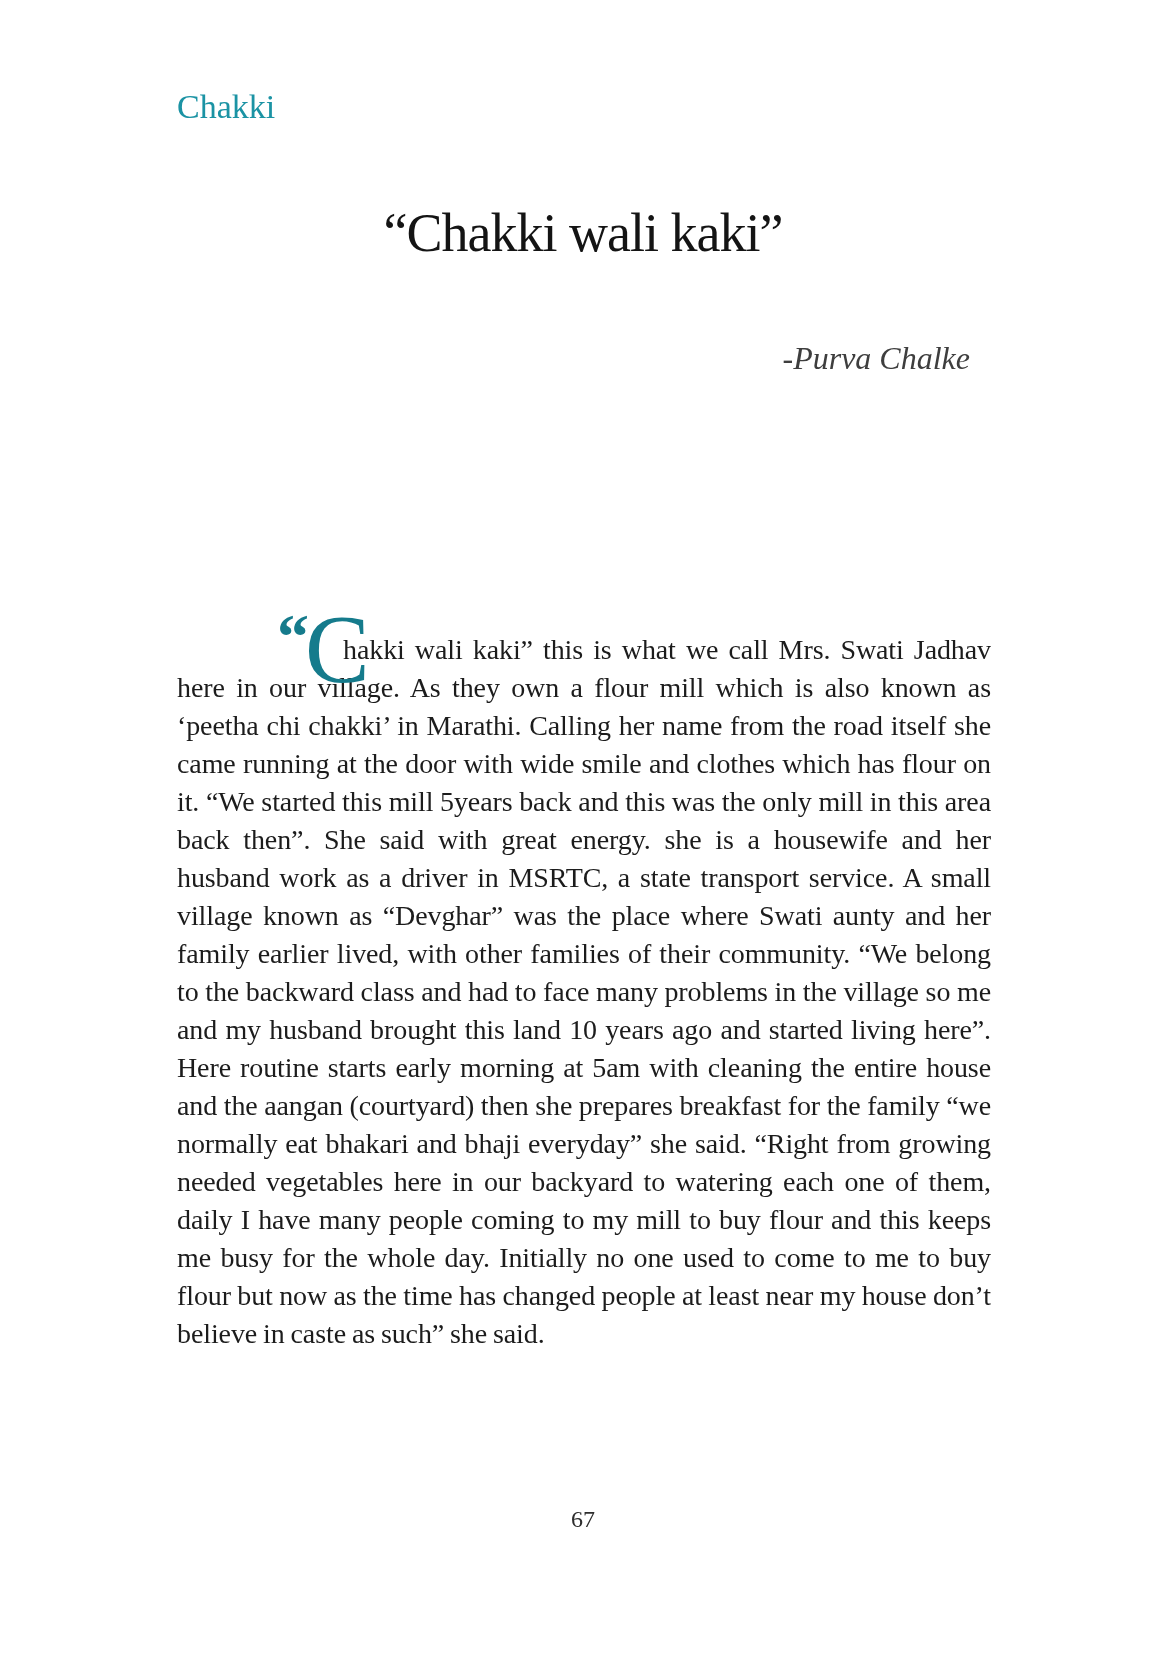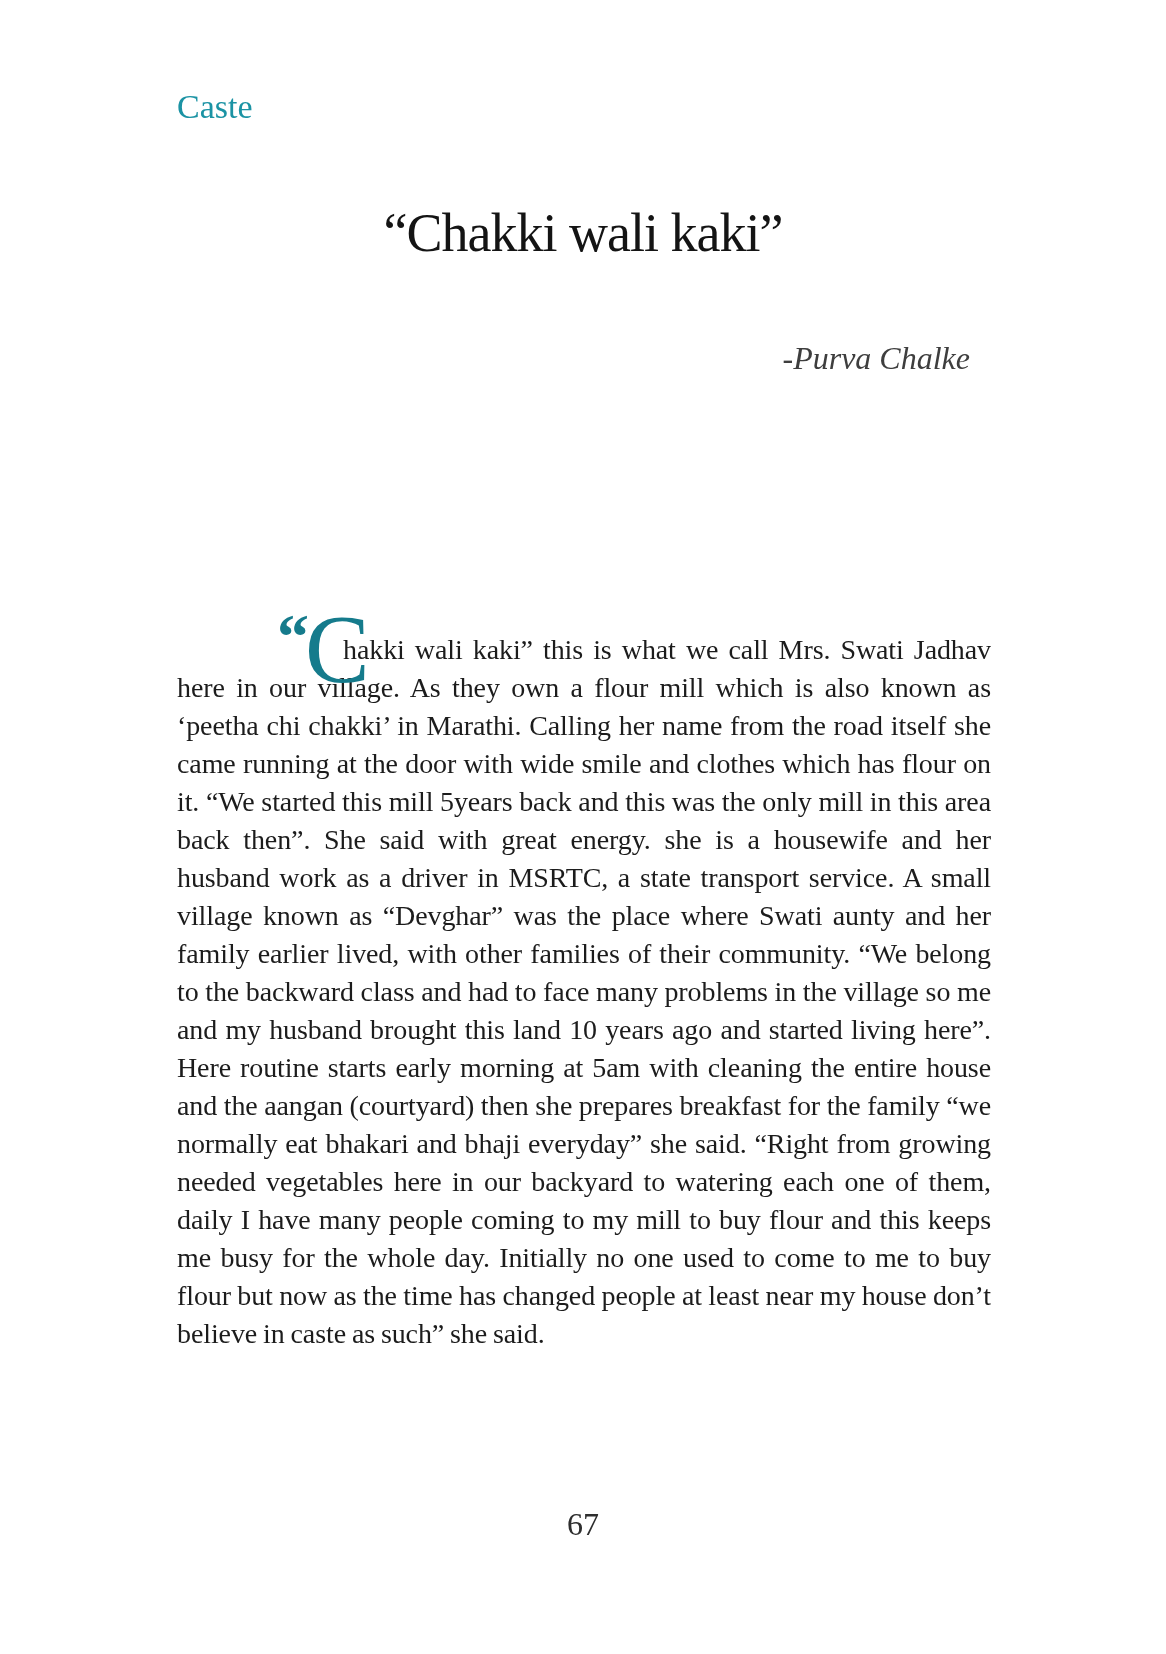--- a/index.html
+++ b/index.html
@@ -78,30 +78,30 @@
     top: 0;
     font-size: 97px;
     line-height: 1;
   }
   .page-number {
     position: absolute;
     left: 0;
     top: 1506px;
     width: 100%;
     text-align: center;
-    font-size: 32px;
+    font-size: 24px;
     color: #2e2e2e;
   }
 </style>
 </head>
 <body>
 
 <div class="page">
 
-  <div class="header-label">Caste</div>
+  <div class="header-label">Chakki</div>
 
   <h1 class="title">“Chakki wali kaki”</h1>
 
   <div class="author">-Purva Chalke</div>
 
   <div class="body-para">
     <span class="dropcap">
       <span class="dc-quote">“</span>
       <span class="dc-letter">C</span>
     </span>

